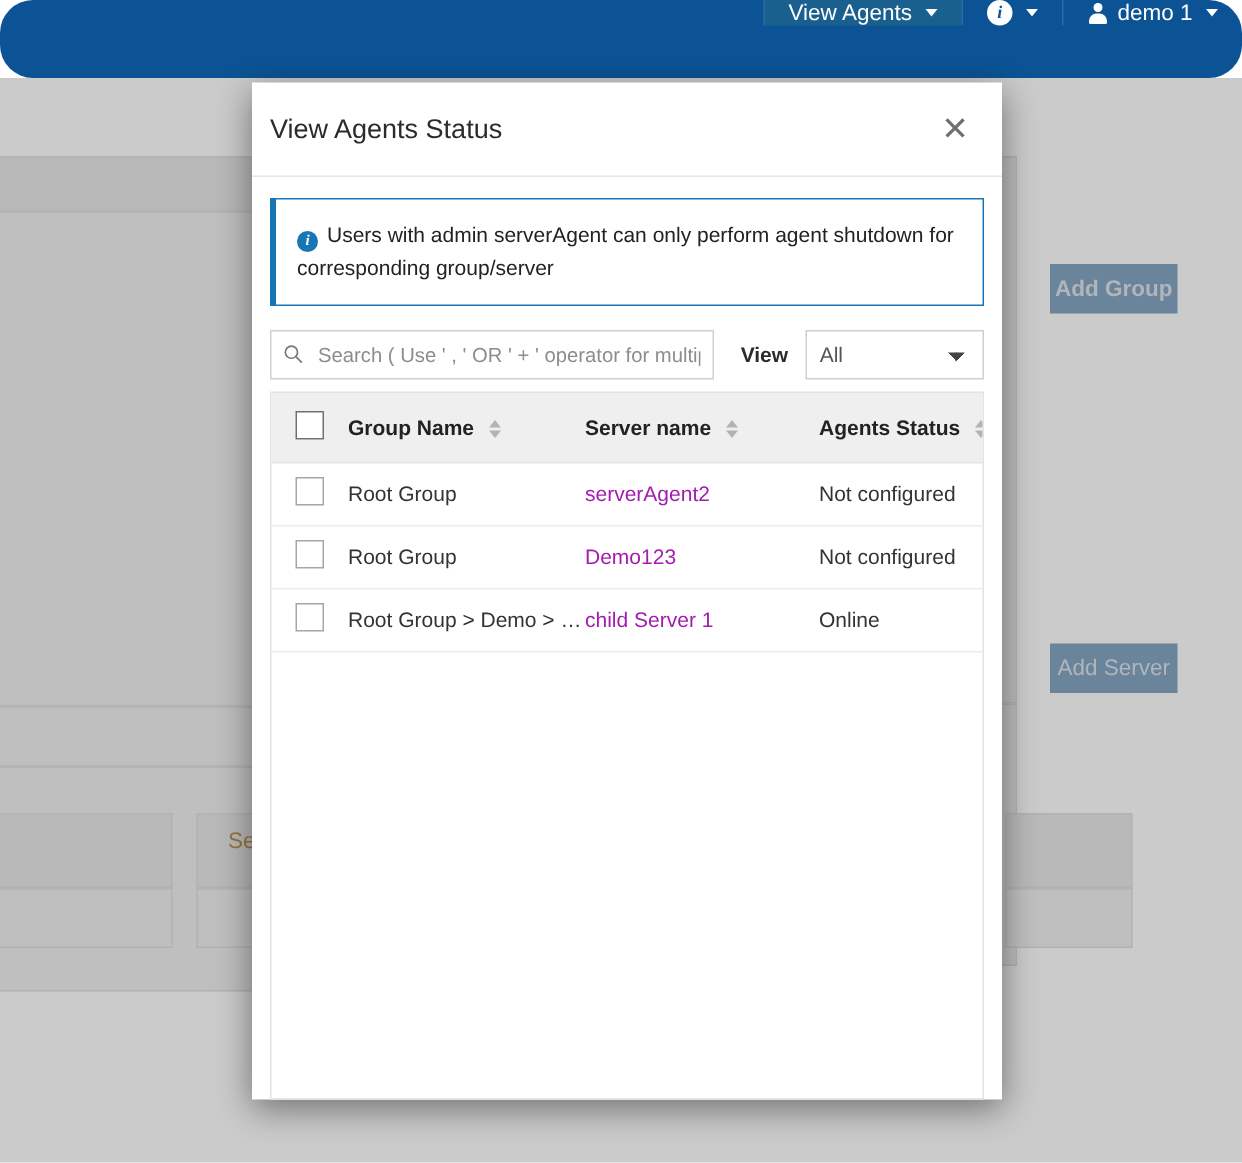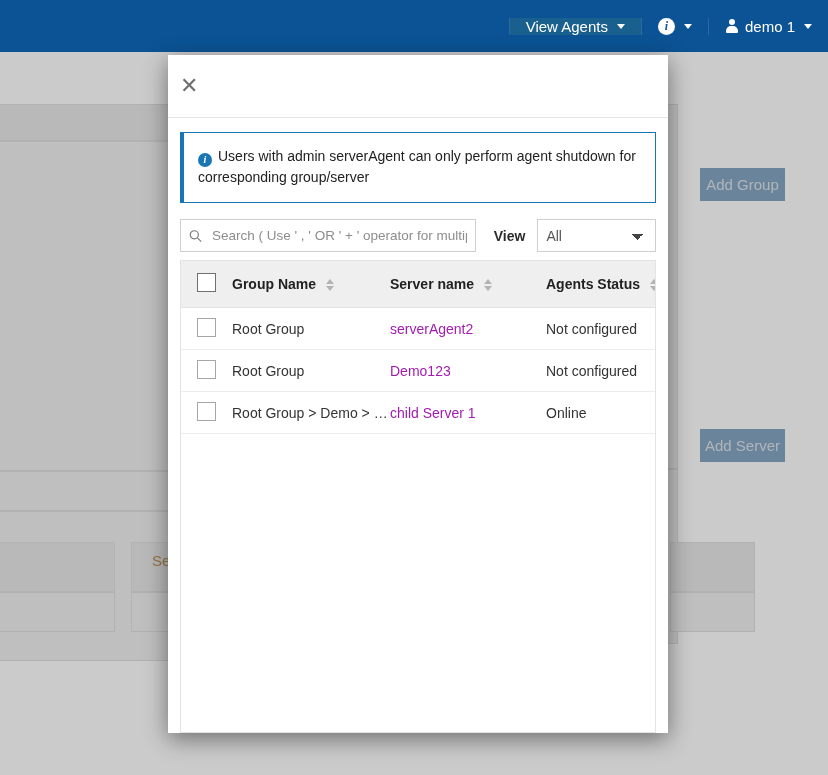--- a/index.html
+++ b/index.html
@@ -10,22 +10,23 @@
     background: #ffffff;
   }
 
   
   #page-root { position: absolute; inset: 0; }
 
   .navbar {
     position: absolute; top: 0; left: 0;
     width: 828px; height: 52px;
     background: #0b5394;
-    display: flex; justify-content: flex-end; align-items: center;
+    display: flex; justify-content: flex-end; align-items: flex-start;
     z-index: 5;
+    border-radius: 22px;
   }
   .nav-item {
     display: flex; align-items: center; gap: 6px;
     padding: 0 16px;
     color: #ffffff;
     font-size: 15px;
     border-left: 1px solid #2a6aa5;
     white-space: nowrap;
   }
   .nav-item.active { background: #1a608f; }
@@ -219,21 +220,21 @@
     <div class="bg-box head" style="left:-60px; top:490px; width:175px; height:50px;"></div>
     <div class="bg-box" style="left:-60px; top:540px; width:175px; height:40px;"></div>
 
     <div class="bg-box head" style="left:131px; top:490px; width:200px; height:50px;"></div>
     <div class="bg-box" style="left:131px; top:540px; width:200px; height:40px;"></div>
     <div class="bg-text" style="left:152px; top:500px;">Se</div>
 
     <div class="bg-box head" style="left:670px; top:490px; width:85px; height:50px;"></div>
     <div class="bg-box" style="left:670px; top:540px; width:85px; height:40px;"></div>
 
-    <div class="bg-btn" style="left:700px; top:116px; width:85px; height:33px;">Add Group</div>
+    <div class="bg-btn" style="left:700px; top:124px; width:85px; height:33px;font-weight:bold;">Add Group</div>
     <div class="bg-btn" style="left:700px; top:377px; width:85px; height:33px;">Add Server</div>
   </div>
 
   <div class="dim-overlay"></div>
 </div>
 
 <div class="navbar">
   <div class="nav-item active">
     <span>View Agents</span>
     <span class="caret"></span>
@@ -245,20 +246,21 @@
   <div class="nav-item">
     <span class="user-glyph"></span>
     <span>demo 1</span>
     <span class="caret"></span>
   </div>
 </div>
 
 <div class="modal">
 
   <div class="modal-header">
+    <div class="modal-title">View Agents Status</div>
     <button class="modal-close">✕</button>
   </div>
 
   <div class="modal-body">
 
     <div class="alert-info">
       <span class="alert-icon">i</span><span>Users with admin serverAgent can only perform agent shutdown for corresponding group/server</span>
     </div>
 
     <div class="toolbar">

